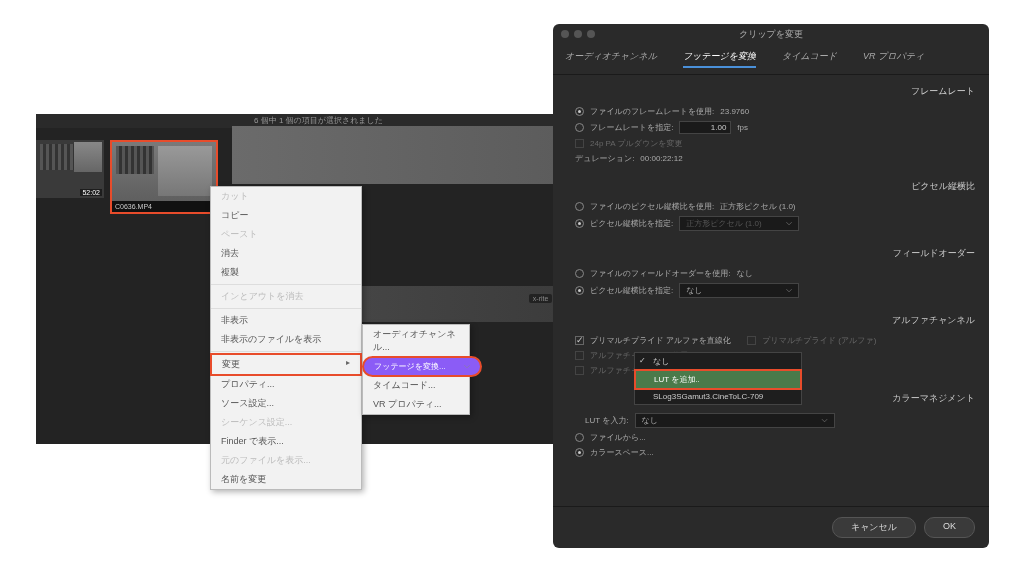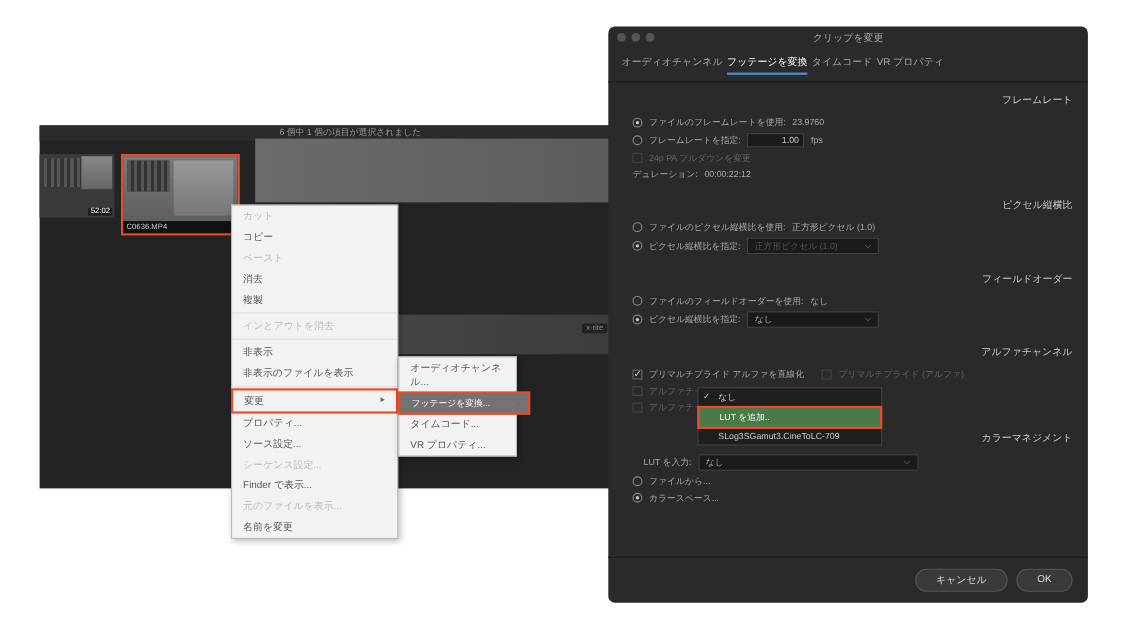--- a/index.html
+++ b/index.html
@@ -24,30 +24,30 @@
 
 
 .ctx { position: absolute; left: 174px; top: 72px; width: 152px; background: #f2f2f2; color: #555; border: 1px solid #bbb; box-shadow: 2px 2px 6px rgba(0,0,0,.3); font-size: 9px; }
 .ctx .item { padding: 3px 10px; }
 .ctx .item.disabled { color: #bbb; }
 .ctx .item.hl { background: #f2f2f2; border: 2px solid #e84c2b; margin: -1px; display: flex; justify-content: space-between; }
 .ctx .item.hl::after { content: "▸"; font-size: 8px; color: #666; }
 .ctx hr { border: none; border-top: 1px solid #ddd; margin: 2px 0; }
 
 .sub { position: absolute; left: 326px; top: 210px; width: 108px; background: #f2f2f2; border: 1px solid #bbb; color: #555; font-size: 9px; box-shadow: 2px 2px 6px rgba(0,0,0,.3); }
-.sub .item { padding: 3px 10px; }
-.sub .item.sel { background: #737373; color: #fff; border: 2px solid #e84c2b; margin: -1px; }
+.sub .item { padding: 3px 10px; border-radius: 16px; }
+.sub .item.sel { background: #8b5cf6; color: #fff; border: 2px solid #e84c2b; margin: -1px; }
 
 
 .dialog { position: absolute; left: 553px; top: 24px; width: 436px; height: 524px; background: #2a2a2a; border-radius: 6px; display: flex; flex-direction: column; }
 .dlg-title { height: 20px; display: flex; align-items: center; position: relative; }
 .traffic { display: flex; gap: 5px; padding-left: 8px; }
 .traffic span { width: 8px; height: 8px; border-radius: 50%; background: #555; }
 .dlg-title .t { position: absolute; left: 0; right: 0; text-align: center; font-size: 9px; color: #aaa; }
-.tabs { display: flex; gap: 4px; padding: 6px 12px; border-bottom: 1px solid #1a1a1a; font-size: 9px; color: #aaa; }
+.tabs { display: flex; gap: 26px; padding: 6px 12px; border-bottom: 1px solid #1a1a1a; font-size: 9px; color: #aaa; font-style: italic; }
 .tabs .tab.active { color: #fff; border-bottom: 2px solid #4a90d9; padding-bottom: 3px; }
 .body { flex: 1; padding: 10px 14px; overflow: hidden; }
 .sect { margin-bottom: 14px; text-align: right; }
 .sect-title { font-size: 9px; color: #ccc; margin-bottom: 6px; }
 .row { display: flex; align-items: center; gap: 6px; font-size: 8px; color: #aaa; padding: 2px 0 2px 8px; }
 .radio { width: 9px; height: 9px; border: 1px solid #888; border-radius: 50%; display: inline-block; position: relative; flex-shrink: 0; }
 .radio.on::after { content: ""; position: absolute; inset: 2px; background: #ccc; border-radius: 50%; }
 .chk { width: 9px; height: 9px; border: 1px solid #666; display: inline-block; flex-shrink: 0; position: relative; }
 .chk.on::after { content: "✓"; position: absolute; top: -2px; left: 0; font-size: 9px; color: #ccc; }
 .chk.disabled { border-color: #444; }

